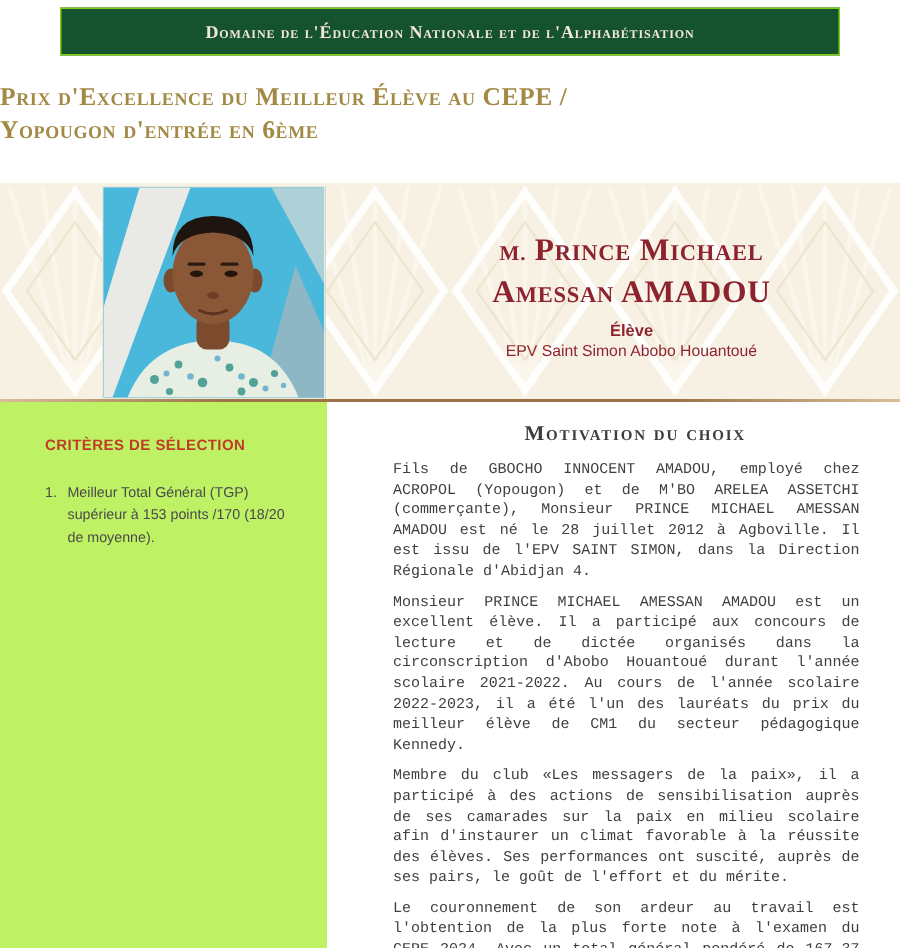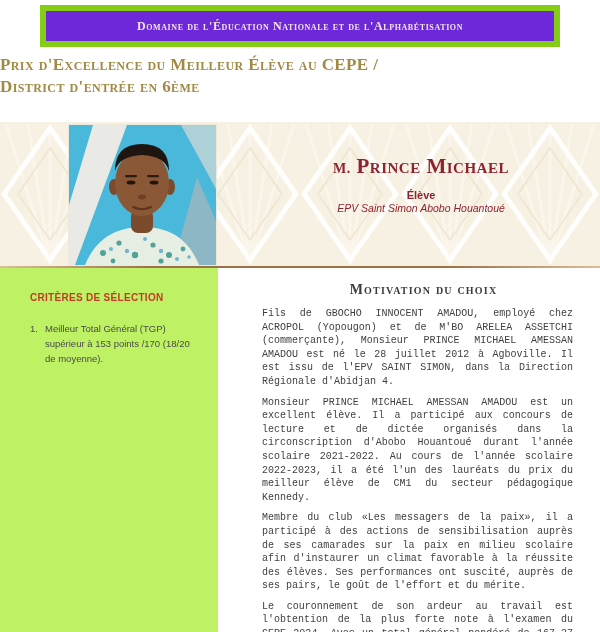--- a/index.html
+++ b/index.html
@@ -1,21 +1,21 @@
 <!DOCTYPE html>
 <html><head>
 <meta charset="utf-8">
 <style>
   html,body{margin:0;padding:0;background:#ffffff;}
   .page{position:relative;width:600px;height:632px;background:#ffffff;overflow:hidden;
         font-family:"Liberation Sans",sans-serif;}
 
   
-  .banner{position:absolute;left:40px;right:40px;top:5px;height:30px;background:#6d28d9;
-          border:6px solid #84cc16;display:flex;align-items:center;justify-content:center;}
+  .banner{position:absolute;left:40px;right:40px;top:5px;height:30px;background:#14532d;
+          border:1px solid #84cc16;display:flex;align-items:center;justify-content:center;}
   .banner .label{color:#F4E6DE;font-family:"Liberation Serif",serif;font-variant:small-caps;
           font-weight:700;font-size:12px;letter-spacing:.6px;white-space:nowrap;}
 
   
   .title{position:absolute;top:54px;left:0;right:0;text-align:left;color:#A28A44;
          font-family:"Liberation Serif",serif;font-variant:small-caps;font-weight:700;
          font-size:17px;line-height:22px;letter-spacing:.4px;}
 
   
   .band{position:absolute;top:122px;left:0;width:600px;height:144px;background:#22c55e;}
@@ -23,21 +23,21 @@
   .photo{position:absolute;left:68px;top:2px;width:147px;height:140px;
          border:1px solid #EDE8DC;box-sizing:content-box;background:#49B8DA;}
   .photo svg{display:block;}
   .laureate{position:absolute;left:252px;right:10px;top:32px;text-align:center;
             color:#8E2330;font-family:"Liberation Serif",serif;}
   .laureate .name{font-variant:small-caps;font-weight:700;font-size:21px;line-height:25px;
             letter-spacing:.5px;}
   .laureate .prefix{font-size:14px;}
   .laureate .role{font-weight:700;font-size:11px;margin-top:8px;line-height:13px;
             font-family:"Liberation Sans",sans-serif;}
-  .laureate .school,.laureate .district{font-style:italic;font-size:10.5px;line-height:13px;
+  .laureate .school,.laureate .district{font-size:10.5px;line-height:13px;
             font-family:"Liberation Sans",sans-serif;}
 
   
   .divider{position:absolute;top:266px;left:0;width:600px;height:2px;
            background:linear-gradient(90deg,#D9BE98,#9C7347 25%,#9C7347 75%,#D9BE98);}
 
   
   .columns{position:absolute;top:268px;left:0;width:600px;height:364px;display:flex;}
   .leftcol{width:218px;background:#bef264;padding:24px 20px 0 30px;box-sizing:border-box;}
   .leftcol h3{color:#C23B2A;font-size:10px;font-weight:700;letter-spacing:.3px;margin:0 0 18px 0;}
@@ -54,21 +54,21 @@
 <body>
 
 <div class="page">
 
   <div class="banner">
     <span class="label">Domaine de l'Éducation Nationale et de l'Alphabétisation</span>
   </div>
 
   <div class="title">
     <div>Prix d'Excellence du Meilleur Élève au CEPE /</div>
-    <div>District d'entrée en 6ème</div>
+    <div>Yopougon d'entrée en 6ème</div>
   </div>
 
   <div class="band">
     <svg class="deco" width="600" height="144" aria-hidden="true">
       <defs>
         <pattern id="adp" width="100" height="144" patternUnits="userSpaceOnUse">
           <rect width="100" height="144" fill="#F7F1E3"></rect>
           <g stroke="#FBF6EB" stroke-width="3" fill="none">
             <path d="M50,142 L6,2 M50,142 L28,2 M50,142 L50,2 M50,142 L72,2 M50,142 L94,2"></path>
           </g>
@@ -126,20 +126,21 @@
         <ellipse cx="85" cy="57.5" rx="4.4" ry="2.1" fill="#231509"></ellipse>
 
         <ellipse cx="73" cy="72" rx="4" ry="2.4" fill="#6E3F26"></ellipse>
 
         <path d="M64,82 Q73,86.5 82,82" stroke="#5C3220" stroke-width="2" fill="none" stroke-linecap="round"></path>
       </svg>
     </div>
 
     <div class="laureate">
       <div class="name"><span class="prefix">M.</span> <span>Prince Michael</span></div>
+      <div class="name">Amessan AMADOU</div>
       <div class="role">Élève</div>
       <div class="school">EPV Saint Simon Abobo Houantoué</div>
     </div>
   </div>
 
   <div class="divider"></div>
 
   <div class="columns">
 
     <aside class="leftcol">

